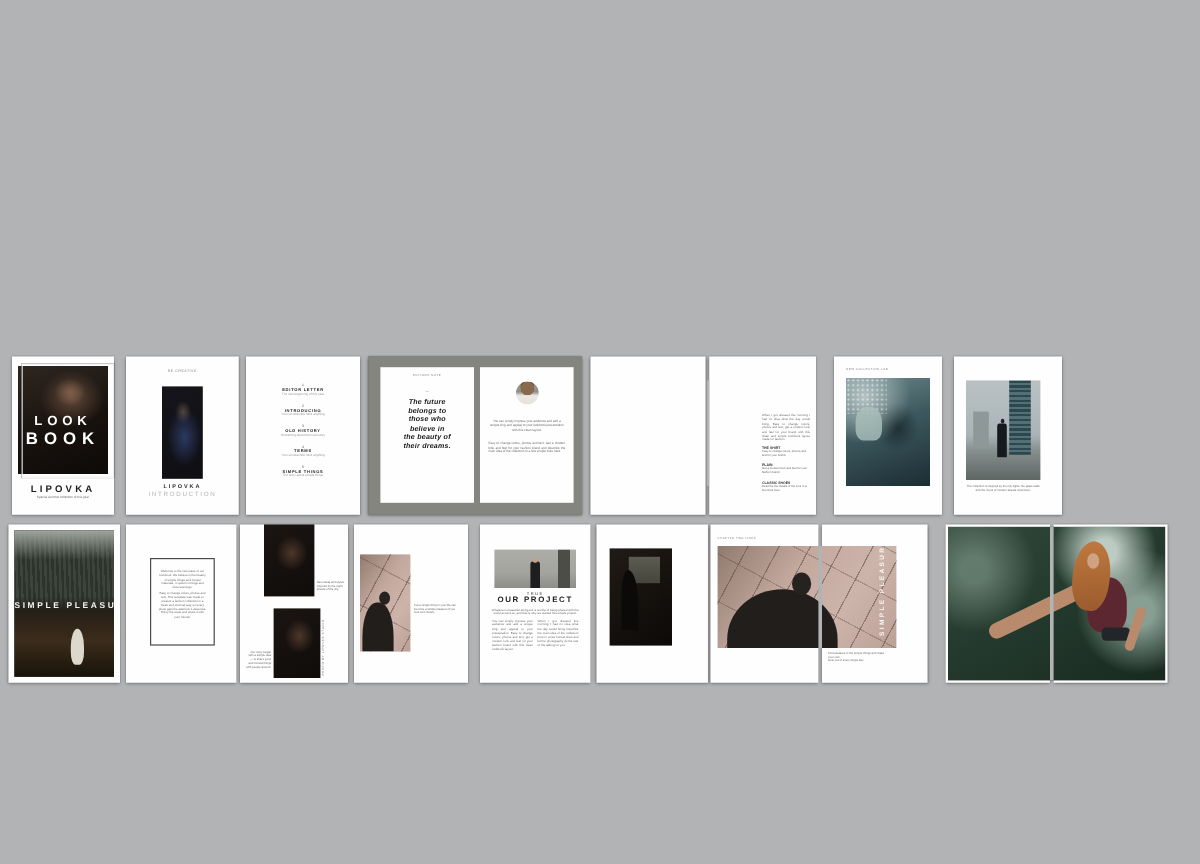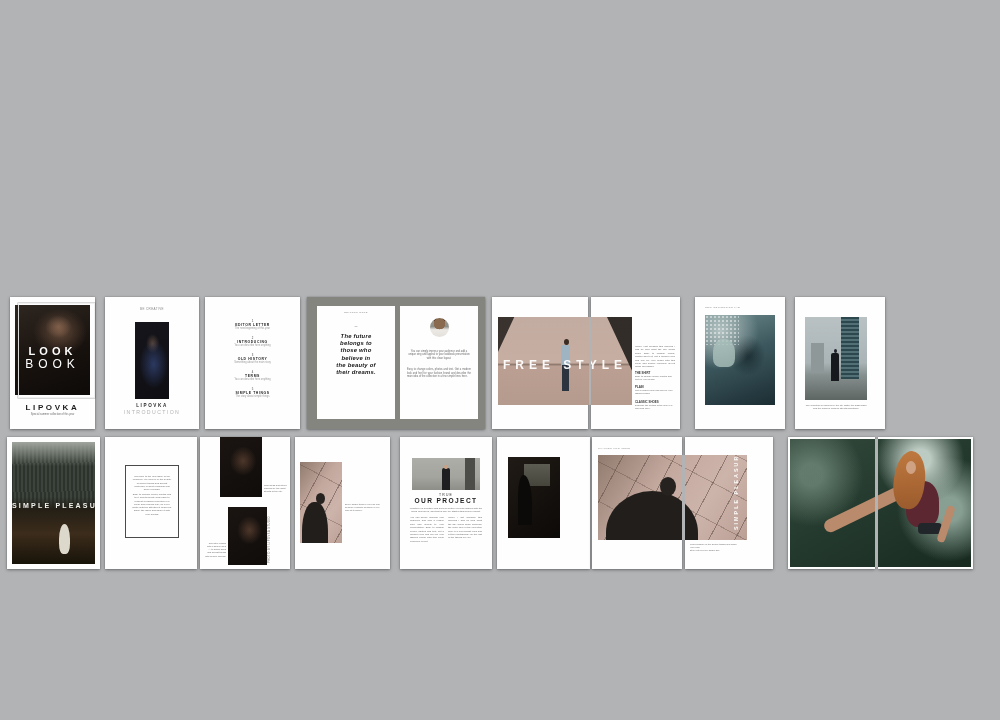--- a/index.html
+++ b/index.html
@@ -96,21 +96,21 @@
   .fresh-photo{
     background:
       radial-gradient(circle at 72% 16%, rgba(214,228,220,.85) 0 6%, rgba(0,0,0,0) 26%),
       radial-gradient(circle at 88% 55%, rgba(180,204,192,.7) 0 7%, rgba(0,0,0,0) 30%),
       radial-gradient(circle at 12% 28%, rgba(150,178,162,.5) 0 6%, rgba(0,0,0,0) 28%),
       linear-gradient(150deg,#33493c 0%,#24392d 50%,#182a20 100%);
   }
 
   
   .cover-title1{font-size:11px;font-weight:bold;letter-spacing:4px;color:#fff;}
-  .cover-title2{font-size:12px;font-weight:normal;letter-spacing:5px;color:#fff;}
+  .cover-title2{font-size:14px;font-weight:bold;letter-spacing:5px;color:#fff;}
   .brand{font-size:8px;font-weight:bold;letter-spacing:2.6px;color:#1d1d1d;}
   .brand-sm{font-size:4.6px;font-weight:bold;letter-spacing:1.6px;color:#2a2a2a;}
   .intro-sub{font-size:5.2px;letter-spacing:1.4px;color:#b4b4b4;}
   .toc-num{font-size:2.8px;color:#444;}
   .toc-title{font-size:3.4px;font-weight:bold;letter-spacing:.6px;color:#222;}
   .toc-sub{font-size:2.6px;color:#9b9b9b;}
   .quote{font-size:5.9px;line-height:1.22;font-weight:bold;font-style:italic;color:#161616;letter-spacing:.2px;}
   .bigtitle{font-size:12px;font-weight:600;letter-spacing:5px;color:rgba(255,255,255,.95);white-space:nowrap;}
   .item-h{font-size:2.9px;font-weight:bold;color:#333;}
   .simple-title{font-size:7px;font-weight:bold;letter-spacing:2.2px;color:#f2f2ee;white-space:nowrap;}
@@ -213,26 +213,20 @@
       <div style="margin-bottom:4px;">
         <div class="item-h">PLAIN</div>
         <div class="micro" style="font-size:2.4px;">Get a modern look and feel for your fashion brand.</div>
       </div>
       <div>
         <div class="item-h">CLASSIC SHOES</div>
         <div class="micro" style="font-size:2.4px;">Describe the details of the look in a few lines here.</div>
       </div>
     </div>
   </div>
-  <div class="ph freestyle-photo z2" style="left:498px;top:317px;width:134px;height:88px">
-    <div class="abs" style="left:63px;top:28px;width:9px;height:22px;background:#9fb4c2;border-radius:2px 2px 0 0;"></div>
-    <div class="abs" style="left:64px;top:48px;width:7px;height:26px;background:#2c3440;"></div>
-    <div class="abs" style="left:65.5px;top:22px;width:5px;height:6px;background:#3a2c22;border-radius:50%;"></div>
-    <div class="abs ctr bigtitle" style="left:0;top:41px;width:134px;">FREE STYLE</div>
-  </div>
   <div class="gutter" style="left:588.5px;top:317px;width:2.5px;height:88px;"></div>
 
   <div class="page" style="left:695px;top:297px;width:90px;height:132px">
     <div class="abs microh" style="left:10px;top:9px;width:60px;font-size:2.5px;">NEW COLLECTION LAB</div>
     <div class="ph hand-photo" style="left:10px;top:18px;width:70px;height:90px">
       <div class="abs speckles" style="left:0;top:0;width:34px;height:30px;"></div>
       <div class="abs" style="left:8px;top:24px;width:22px;height:28px;background:rgba(170,192,188,.8);border-radius:45% 45% 30% 30%;"></div>
     </div>
   </div>
 

